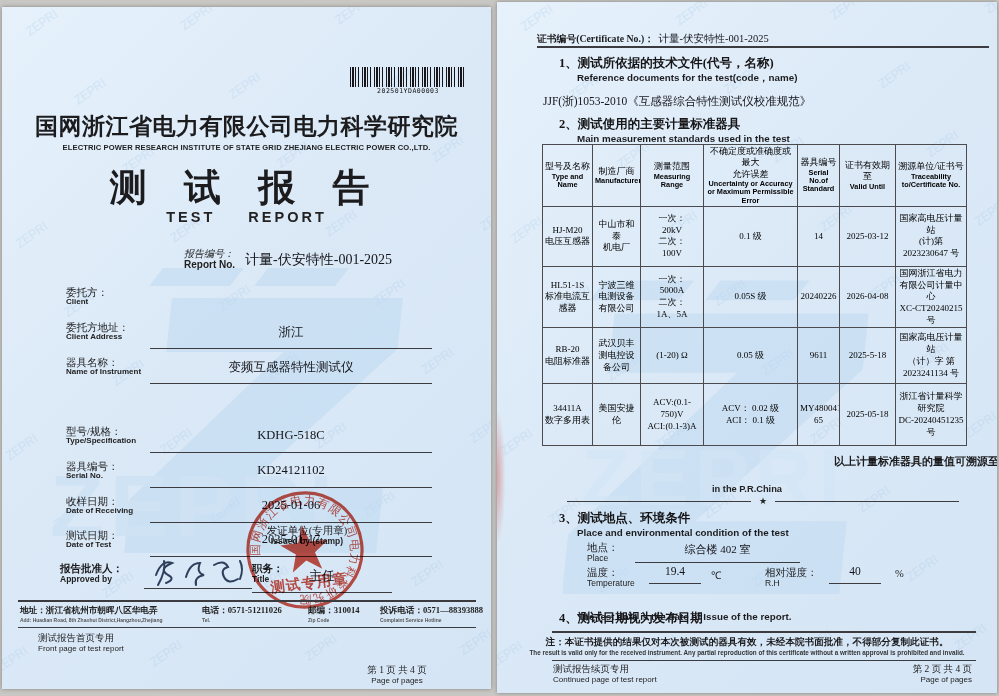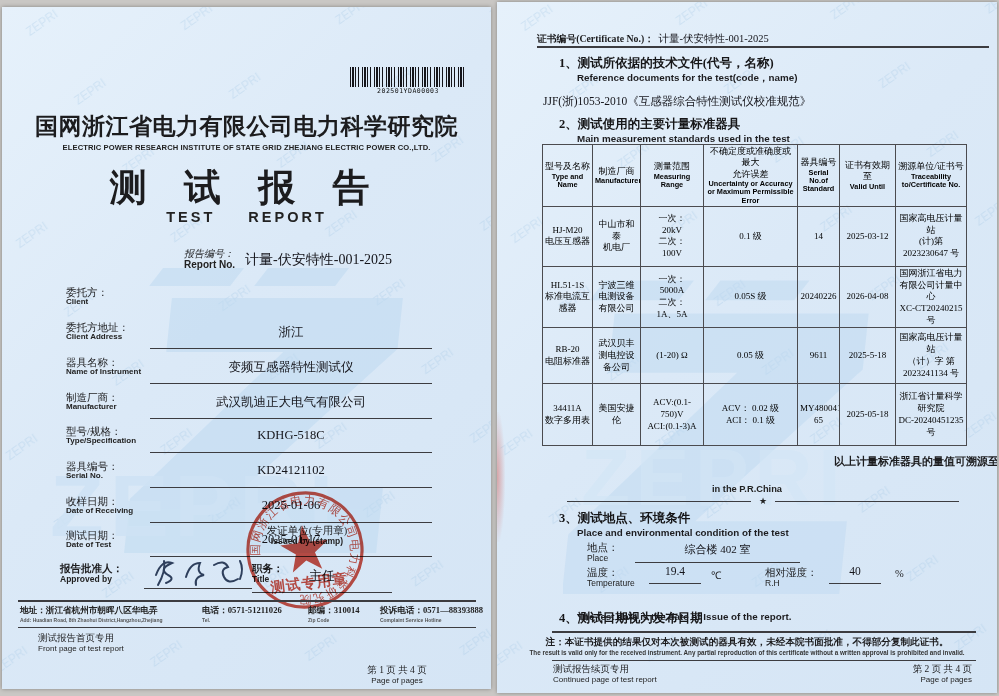--- a/index.html
+++ b/index.html
@@ -99,27 +99,20 @@
       </div>
     <div class="fval val">浙江</div>
   </div>
   <div class="frow" style="top:350px;">
     <div class="lab">
         <span class="cn">器具名称：</span>
         <span class="en">Name of Instrument</span>
       </div>
     <div class="fval val">变频互感器特性测试仪</div>
   </div>
-  <div class="frow" style="top:385px;">
-    <div class="lab">
-        <span class="cn">制造厂商：</span>
-        <span class="en">Manufacturer</span>
-      </div>
-    <div class="fval val">武汉凯迪正大电气有限公司</div>
-  </div>
   <div class="frow" style="top:419px;">
     <div class="lab">
         <span class="cn">型号/规格：</span>
         <span class="en">Type/Specification</span>
       </div>
     <div class="fval val">KDHG-518C</div>
   </div>
   <div class="frow" style="top:454px;">
     <div class="lab">
         <span class="cn">器具编号：</span>

